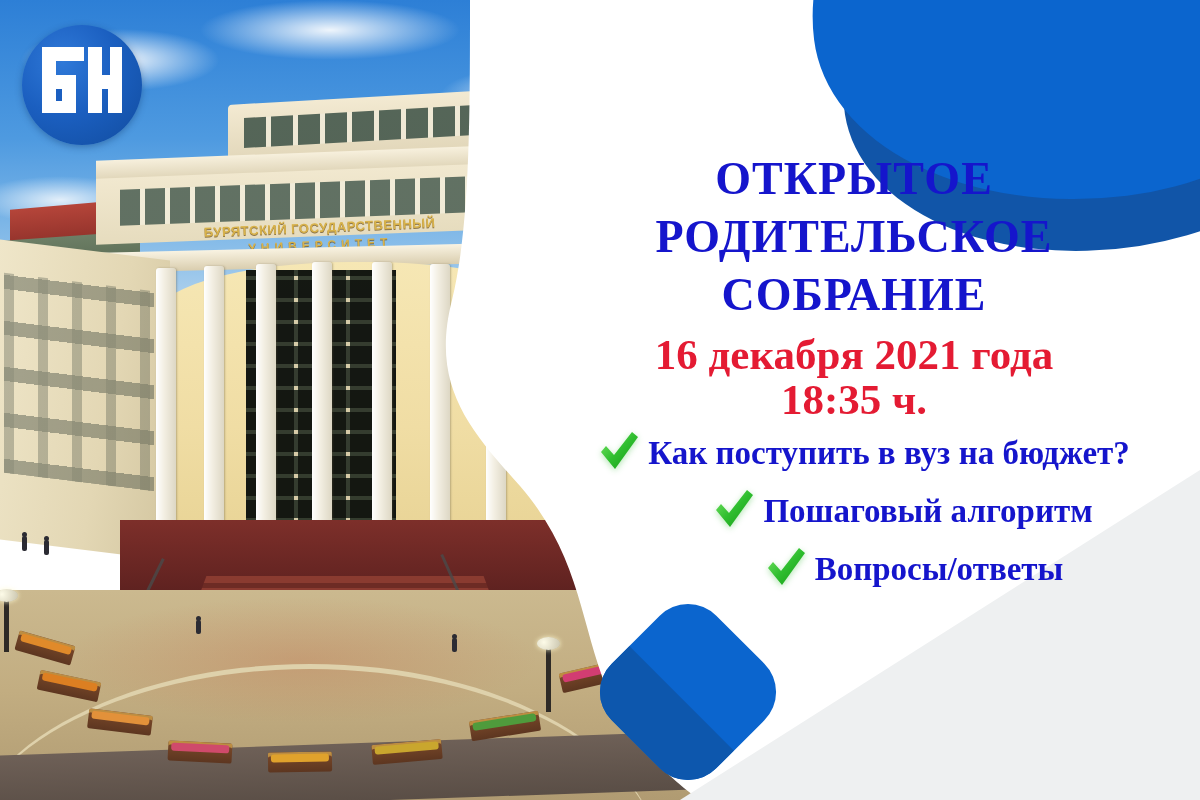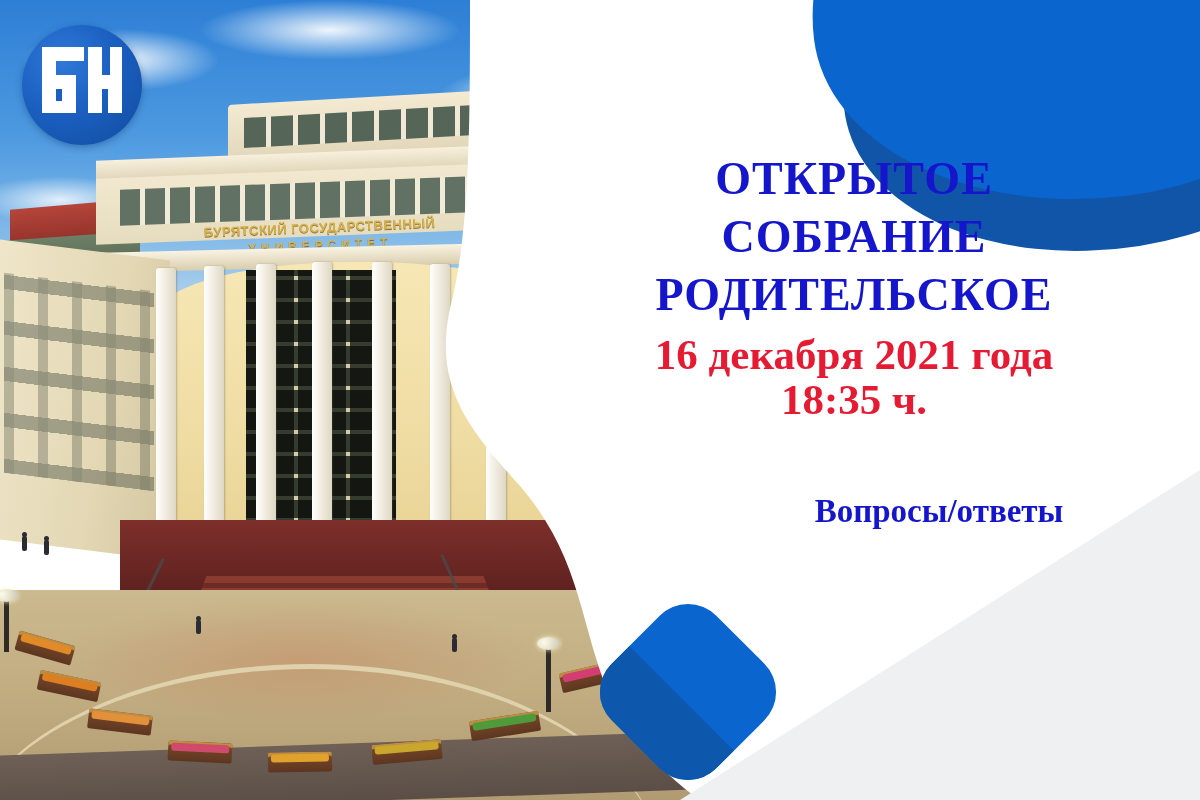--- a/index.html
+++ b/index.html
@@ -413,36 +413,52 @@
 
         <path fill="#ffffff" d="M48 2 H62 V30 H70 V2 H82 V68 H68 V44 H62 V68 H48 Z"></path>
       </svg>
     </span>
   </div>
 
   <div class="content">
 
     <div class="headline">
       <span class="hl-line">ОТКРЫТОЕ</span>
+      <span class="hl-line">РОДИТЕЛЬСКОЕ</span>
       <span class="hl-line">СОБРАНИЕ</span>
-      <span class="hl-line">РОДИТЕЛЬСКОЕ</span>
     </div>
 
     <div class="date">16 декабря 2021 года</div>
     <div class="time">18:35 ч.</div>
 
     <div class="bullets">
 
+      <div class="bullet b1">
+        <span class="tick">
+          <svg width="46" height="46" viewBox="0 0 46 46">
+            <defs>
+              <linearGradient id="g1" x1="0" y1="0" x2="1" y2="1">
+                <stop offset="0%" stop-color="#7ee86a"></stop>
+                  <stop offset="50%" stop-color="#2fbe2f"></stop>
+                  <stop offset="100%" stop-color="#139913"></stop>
+              </linearGradient>
+            </defs>
+            <path d="M5 24 L10 18 L18 27 L36 4 L42 9 L19 41 Z" fill="url(#g1)"></path>
+          </svg>
+        </span>
+        <span class="btxt">Как поступить в вуз на бюджет?</span>
+      </div>
 
       <div class="bullet b2">
         <span class="tick">
           <svg width="46" height="46" viewBox="0 0 46 46">
             <path d="M5 24 L10 18 L18 27 L36 4 L42 9 L19 41 Z" fill="url(#g1)"></path>
           </svg>
         </span>
+        <span class="btxt">Пошаговый алгоритм</span>
       </div>
 
       <div class="bullet b3">
         <span class="tick">
           <svg width="46" height="46" viewBox="0 0 46 46">
             <path d="M5 24 L10 18 L18 27 L36 4 L42 9 L19 41 Z" fill="url(#g1)"></path>
           </svg>
         </span>
         <span class="btxt">Вопросы/ответы</span>
       </div>

